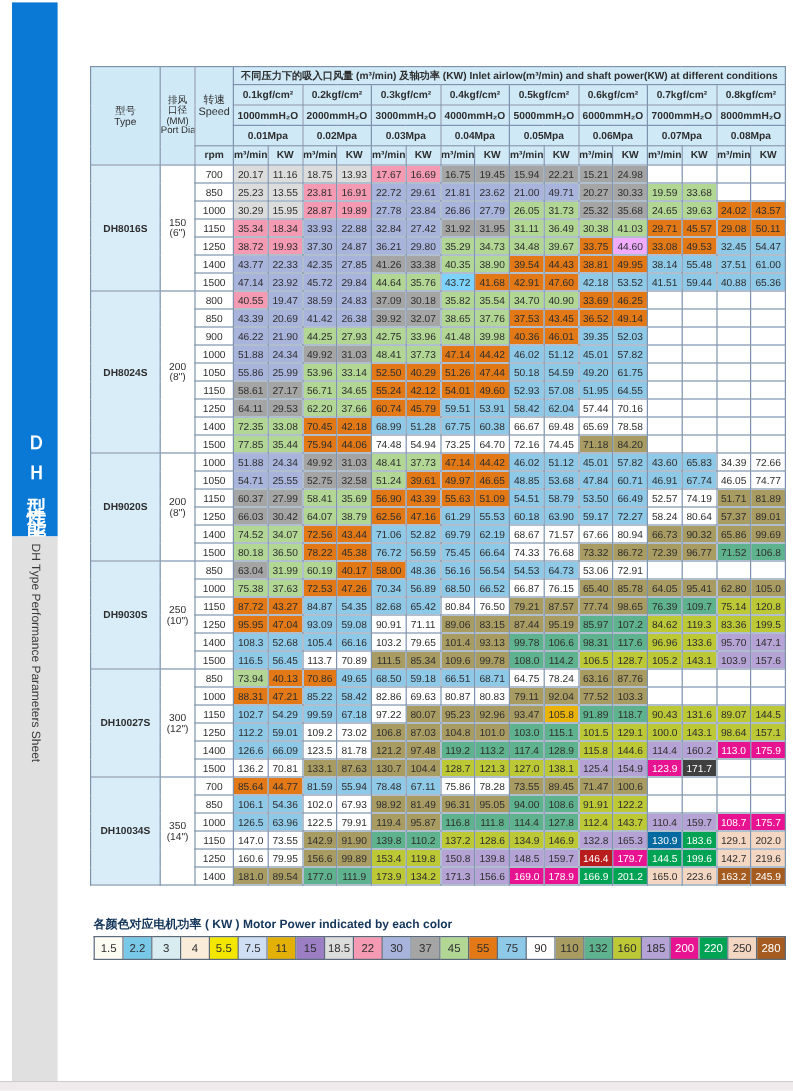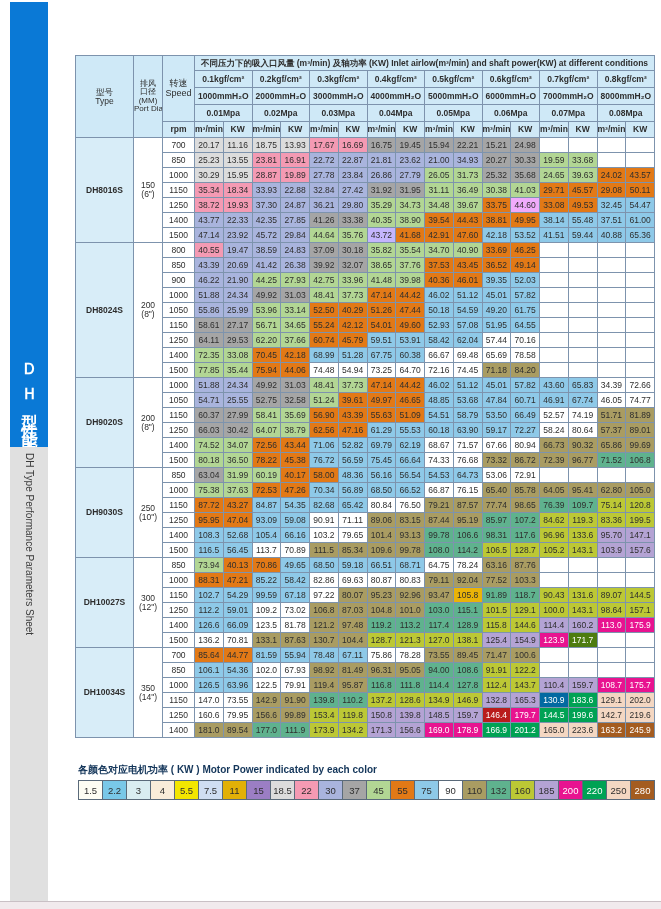--- a/index.html
+++ b/index.html
@@ -125,25 +125,25 @@
         <td style="background:#ffffff;color:#2e2e2e"></td>
         <td style="background:#ffffff;color:#2e2e2e"></td>
       </tr>
       <tr class="body-row">
         <td class="speed">850</td>
         <td style="background:#dcdcdc;color:#2e2e2e">25.23</td>
         <td style="background:#dcdcdc;color:#2e2e2e">13.55</td>
         <td style="background:#f49ab3;color:#2e2e2e">23.81</td>
         <td style="background:#f49ab3;color:#2e2e2e">16.91</td>
         <td style="background:#a9b4dd;color:#2e2e2e">22.72</td>
-        <td style="background:#a9b4dd;color:#2e2e2e">22.87</td>
+        <td style="background:#a9b4dd;color:#2e2e2e">29.61</td>
         <td style="background:#a9b4dd;color:#2e2e2e">21.81</td>
         <td style="background:#a9b4dd;color:#2e2e2e">23.62</td>
         <td style="background:#a9b4dd;color:#2e2e2e">21.00</td>
-        <td style="background:#a9b4dd;color:#2e2e2e">34.93</td>
+        <td style="background:#a9b4dd;color:#2e2e2e">49.71</td>
         <td style="background:#a5a5a5;color:#2e2e2e">20.27</td>
         <td style="background:#a5a5a5;color:#2e2e2e">30.33</td>
         <td style="background:#b2d694;color:#2e2e2e">19.59</td>
         <td style="background:#b2d694;color:#2e2e2e">33.68</td>
         <td style="background:#ffffff;color:#2e2e2e"></td>
         <td style="background:#ffffff;color:#2e2e2e"></td>
       </tr>
       <tr class="body-row">
         <td class="speed">1000</td>
         <td style="background:#dcdcdc;color:#2e2e2e">30.29</td>
@@ -221,21 +221,21 @@
         <td style="background:#8ec9e8;color:#2e2e2e">61.00</td>
       </tr>
       <tr class="body-row">
         <td class="speed">1500</td>
         <td style="background:#a9b4dd;color:#2e2e2e">47.14</td>
         <td style="background:#a9b4dd;color:#2e2e2e">23.92</td>
         <td style="background:#a9b4dd;color:#2e2e2e">45.72</td>
         <td style="background:#a9b4dd;color:#2e2e2e">29.84</td>
         <td style="background:#b2d694;color:#2e2e2e">44.64</td>
         <td style="background:#b2d694;color:#2e2e2e">35.76</td>
-        <td style="background:#c4b5fd;color:#2e2e2e">43.72</td>
+        <td style="background:#7dd3fc;color:#2e2e2e">43.72</td>
         <td style="background:#e27916;color:#2e2e2e">41.68</td>
         <td style="background:#e27916;color:#2e2e2e">42.91</td>
         <td style="background:#e27916;color:#2e2e2e">47.60</td>
         <td style="background:#8ec9e8;color:#2e2e2e">42.18</td>
         <td style="background:#8ec9e8;color:#2e2e2e">53.52</td>
         <td style="background:#8ec9e8;color:#2e2e2e">41.51</td>
         <td style="background:#8ec9e8;color:#2e2e2e">59.44</td>
         <td style="background:#8ec9e8;color:#2e2e2e">40.88</td>
         <td style="background:#8ec9e8;color:#2e2e2e">65.36</td>
       </tr>
@@ -749,21 +749,21 @@
         <td style="background:#a99c62;color:#2e2e2e">87.63</td>
         <td style="background:#a99c62;color:#2e2e2e">130.7</td>
         <td style="background:#a99c62;color:#2e2e2e">104.4</td>
         <td style="background:#bcc835;color:#2e2e2e">128.7</td>
         <td style="background:#bcc835;color:#2e2e2e">121.3</td>
         <td style="background:#bcc835;color:#2e2e2e">127.0</td>
         <td style="background:#bcc835;color:#2e2e2e">138.1</td>
         <td style="background:#b4a3d4;color:#2e2e2e">125.4</td>
         <td style="background:#b4a3d4;color:#2e2e2e">154.9</td>
         <td style="background:#e81390;color:#ffffff">123.9</td>
-        <td style="background:#4d7c0f;color:#ffffff">171.7</td>
+        <td style="background:#404040;color:#ffffff">171.7</td>
         <td style="background:#ffffff;color:#2e2e2e"></td>
         <td style="background:#ffffff;color:#2e2e2e"></td>
       </tr>
       <tr class="body-row">
         <td class="model" rowspan="6">DH10034S</td>
         <td class="port" rowspan="6">350<br>(14")</td>
         <td class="speed">700</td>
         <td style="background:#e27916;color:#2e2e2e">85.64</td>
         <td style="background:#e27916;color:#2e2e2e">44.77</td>
         <td style="background:#8ec9e8;color:#2e2e2e">81.59</td>

